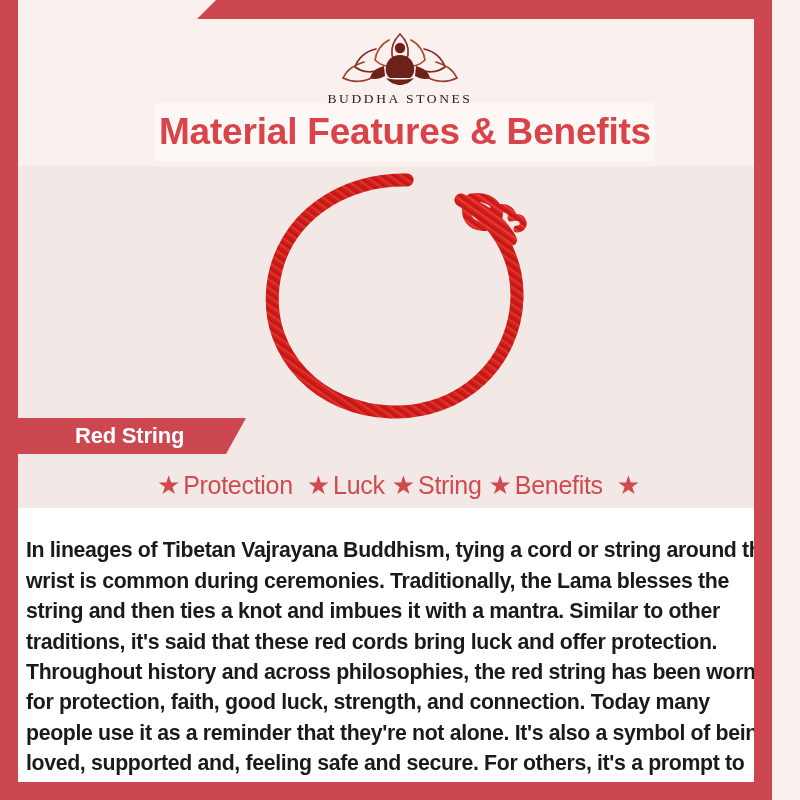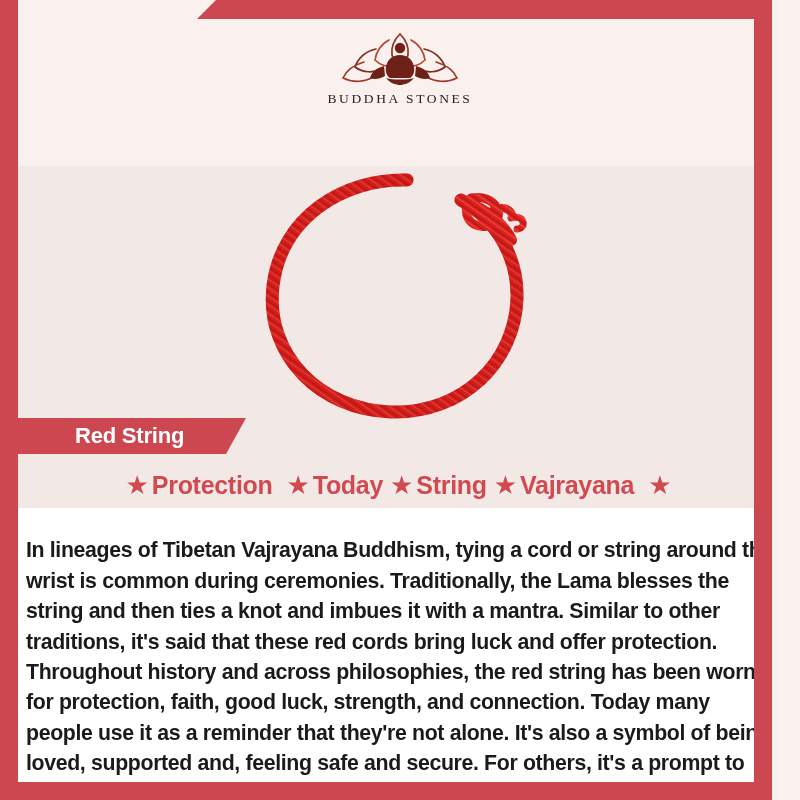--- a/index.html
+++ b/index.html
@@ -162,21 +162,21 @@
   }
   .benefit-star {
     color: #d04a4f;
     font-size: 26px;
     line-height: 1;
     margin-right: 3px;
   }
   .benefit-label {
     color: #d04a4f;
     font-size: 25px;
-    font-weight: bold;
+    font-weight: normal;
     letter-spacing: -0.3px;
     font-family: "Liberation Sans", sans-serif;
   }
   .benefit-gap-wide { margin-left: 14px; }
   .benefit-gap-narrow { margin-left: 7px; }
 
   
   .description {
     position: absolute;
     left: 26px; top: 514px;
@@ -214,20 +214,23 @@
         <circle cx="66" cy="26" r="5.2"></circle>
         <path d="M66 33 C58 33 53 38 52 45 C51 50 53 54 56 56 L76 56 C79 54 81 50 80 45 C79 38 74 33 66 33 Z"></path>
         <path d="M50 44 C42 46 37 51 36 56 C40 58 46 57 51 54 Z"></path>
         <path d="M82 44 C90 46 95 51 96 56 C92 58 86 57 81 54 Z"></path>
         <path d="M52 56 C56 61 62 63 66 63 C70 63 76 61 80 56 C74 58 58 58 52 56 Z"></path>
       </g>
     </svg>
     <span class="logo-word">BUDDHA STONES</span>
   </div>
 
+  <div class="title-band">
+    <span class="title-text">Material Features &amp; Benefits</span>
+  </div>
 
   <div class="product-area">
     <svg class="product-svg" viewBox="0 0 330 262">
       <defs>
         <linearGradient id="cordGrad" x1="0" y1="0" x2="1" y2="1">
           <stop offset="0%" stop-color="#e52b22"></stop>
           <stop offset="50%" stop-color="#d41a16"></stop>
           <stop offset="100%" stop-color="#b81210"></stop>
         </linearGradient>
         <pattern id="braid" width="7" height="7" patternUnits="userSpaceOnUse" patternTransform="rotate(35)">
@@ -251,29 +254,29 @@
     <span class="ribbon-text">Red String</span>
   </div>
 
   <div class="benefits">
     <span class="benefit-item">
       <span class="benefit-star">★</span>
       <span class="benefit-label">Protection</span>
     </span>
     <span class="benefit-item benefit-gap-wide">
       <span class="benefit-star">★</span>
-      <span class="benefit-label">Today</span>
+      <span class="benefit-label">Luck</span>
     </span>
     <span class="benefit-item benefit-gap-narrow">
       <span class="benefit-star">★</span>
       <span class="benefit-label">String</span>
     </span>
     <span class="benefit-item benefit-gap-narrow">
       <span class="benefit-star">★</span>
-      <span class="benefit-label">Vajrayana</span>
+      <span class="benefit-label">Benefits</span>
     </span>
     <span class="benefit-item benefit-gap-wide">
       <span class="benefit-star">★</span>
     </span>
   </div>
 
   <p class="description">In lineages of Tibetan Vajrayana Buddhism, tying a cord or string around the wrist is common during ceremonies. Traditionally, the Lama blesses the string and then ties a knot and imbues it with a mantra. Similar to other traditions, it's said that these red cords bring luck and offer protection. Throughout history and across philosophies, the red string has been worn for protection, faith, good luck, strength, and connection. Today many people use it as a reminder that they're not alone. It's also a symbol of being loved, supported and, feeling safe and secure. For others, it's a prompt to stay positive while facing any adversity.</p>
 
   <div class="frame-top"></div>
   <div class="frame-right"></div>

